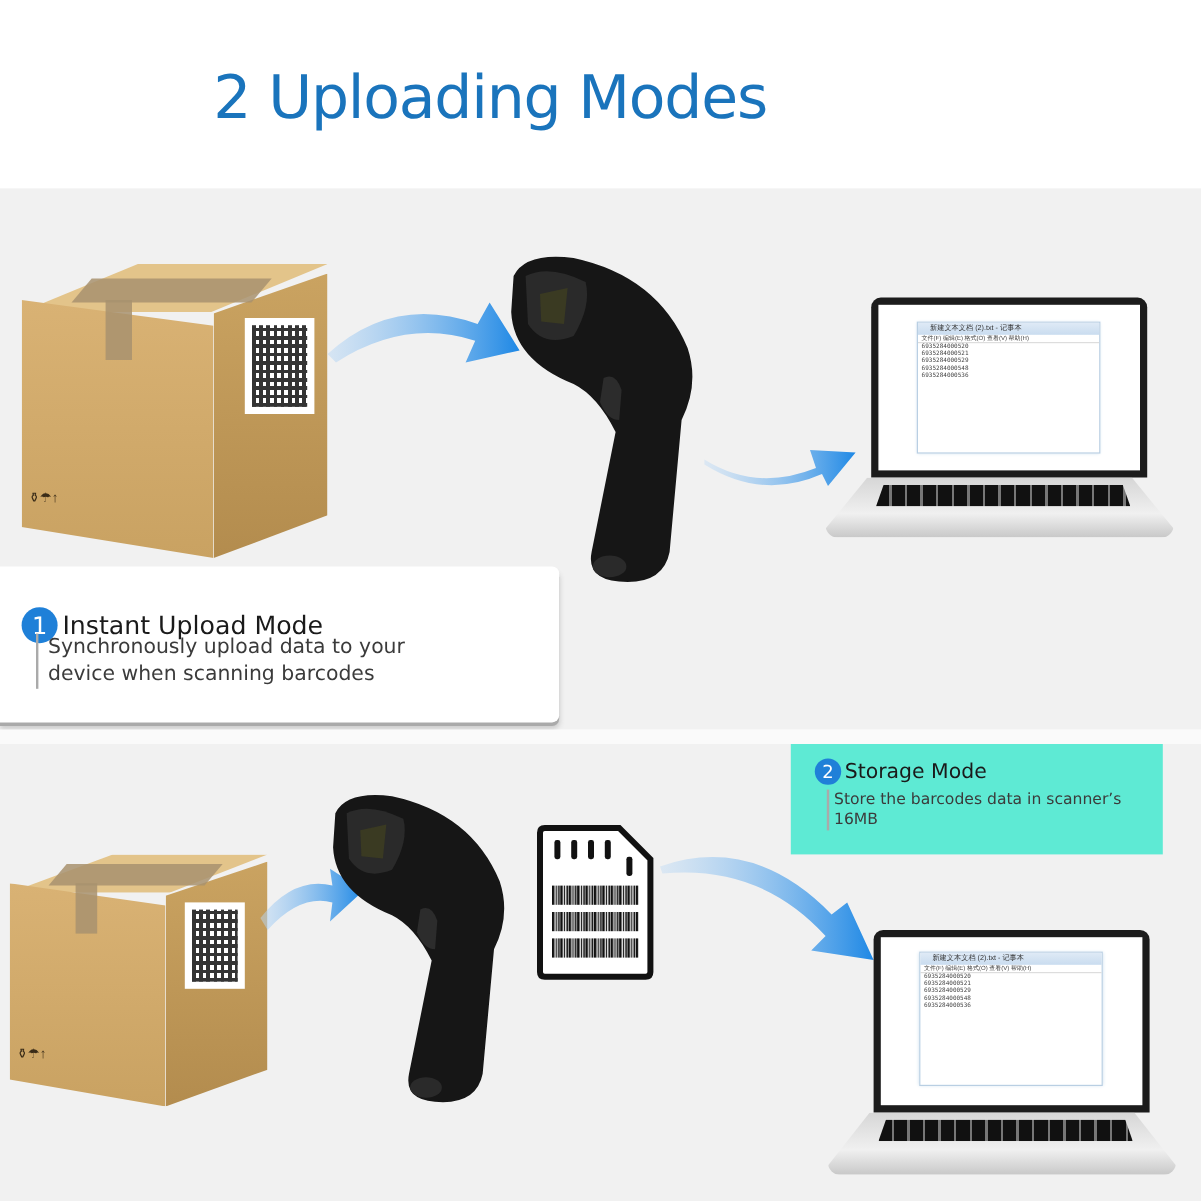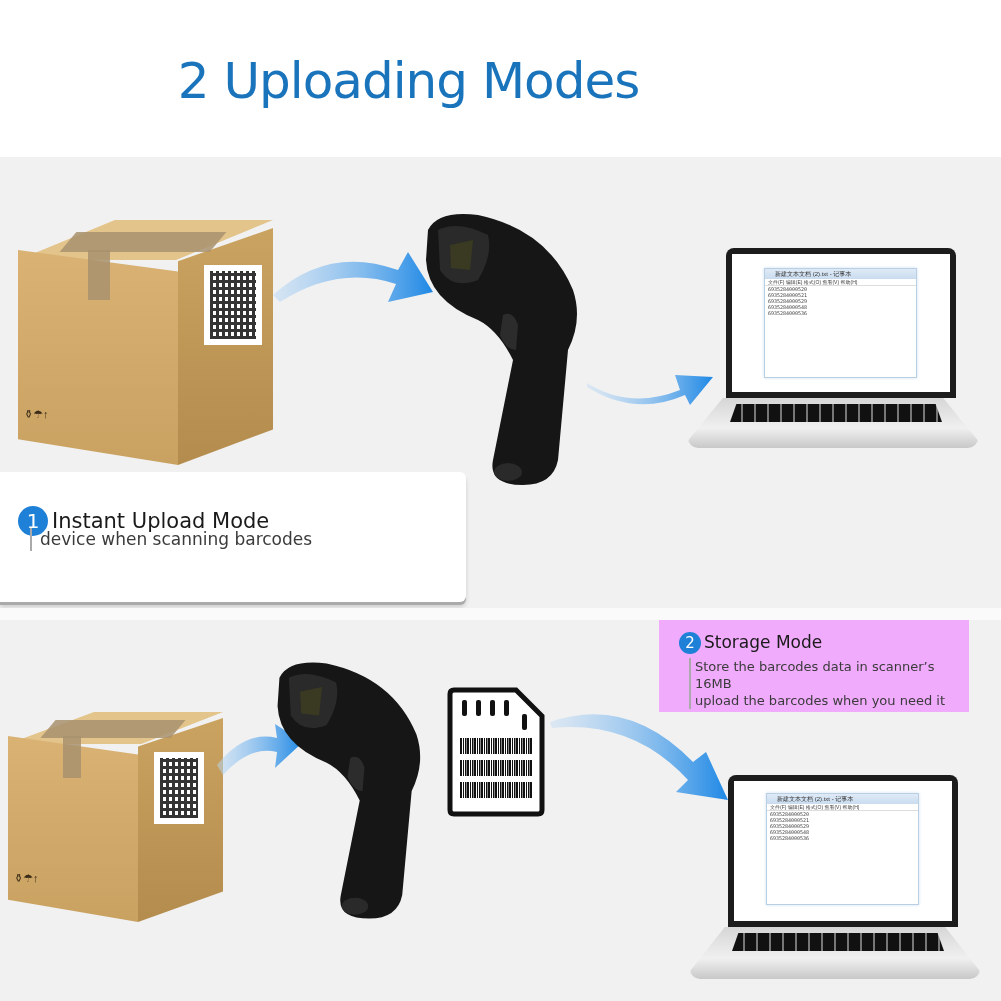--- a/index.html
+++ b/index.html
@@ -37,21 +37,21 @@
   .win { position: absolute; background: #fff; border: 1px solid #b9cfe3; box-shadow: 0 0 3px #cfe0ef; }
   .win .bar { height: 10px; background: linear-gradient(#dfeaf6,#c9dcef); font-size: 6px; color: #333; padding-left: 10px; line-height: 10px; }
   .win .menu { height: 7px; font-size: 5px; color: #444; padding-left: 3px; border-bottom: 1px solid #ddd; line-height: 7px; }
   .win .line { font-size: 5px; line-height: 6px; color: #444; padding-left: 3px; font-family: "DejaVu Sans Mono", monospace; }
 
   
   .sd { position: absolute; }
 
   
   .card1 { position: absolute; left: 0; top: 472px; width: 466px; height: 130px; background: #fff; border-radius: 0 6px 6px 0; box-shadow: 0 3px 0 #aaa, 0 5px 4px #ccc; }
-  .card2 { position: absolute; left: 659px; top: 620px; width: 310px; height: 92px; background: #f0abfc; }
+  .card2 { position: absolute; left: 659px; top: 620px; width: 310px; height: 92px; background: #5eead4; }
   .num { display: inline-block; background: #1f80d8; color: #fff; border-radius: 50%; text-align: center; font-family: "DejaVu Sans", sans-serif; }
   .card-title { position: absolute; color: #1a1a1a; font-family: "DejaVu Sans", sans-serif; }
   .card-desc { position: absolute; color: #3b3b3b; border-left: 2px solid #aaa; font-family: "DejaVu Sans", sans-serif; }
 </style>
 </head>
 <body>
 
 <div class="title">2 Uploading Modes</div>
 
 <div class="panel panel1"></div>
@@ -110,20 +110,21 @@
   </div>
   <div class="base" style="left:0;top:150px;width:290px;height:50px;clip-path:polygon(12% 0,88% 0,100% 85%,100% 100%,0 100%,0 85%);"></div>
   <div class="keys" style="left:42px;top:156px;width:212px;height:18px;clip-path:polygon(3% 0,97% 0,100% 100%,0 100%);"></div>
 </div>
 
 <div class="card1">
   <div class="card-title" style="left:18px;top:34px;font-size:21px;">
     <span class="num" style="width:30px;height:30px;line-height:30px;font-size:20px;margin-right:4px;">1</span><span>Instant Upload Mode</span>
   </div>
   <div class="card-desc" style="left:30px;top:56px;padding-left:8px;font-size:17px;line-height:23px;">
+    <div>Synchronously upload data to your</div>
     <div>device when scanning barcodes</div>
   </div>
 </div>
 
 <div class="sep"></div>
 
 <div class="panel panel2"></div>
 
 <div class="box" style="left:8px;top:712px;width:215px;height:210px;">
   <div class="top" style="left:0;top:0;width:215px;height:32px;clip-path:polygon(0 100%,40% 0,100% 0,62% 100%);"></div>
@@ -203,15 +204,14 @@
   <div class="base" style="left:0;top:152px;width:290px;height:52px;clip-path:polygon(12% 0,88% 0,100% 85%,100% 100%,0 100%,0 85%);"></div>
   <div class="keys" style="left:42px;top:158px;width:212px;height:18px;clip-path:polygon(3% 0,97% 0,100% 100%,0 100%);"></div>
 </div>
 
 <div class="card2">
   <div class="card-title" style="left:20px;top:12px;font-size:17px;">
     <span class="num" style="width:22px;height:22px;line-height:22px;font-size:15px;margin-right:3px;">2</span><span>Storage Mode</span>
   </div>
   <div class="card-desc" style="left:30px;top:38px;padding-left:4px;font-size:13px;line-height:17px;">
     <div>Store the barcodes data in scanner’s 16MB</div>
-    <div>upload the barcodes when you need it</div>
   </div>
 </div>
 
 </body></html>

